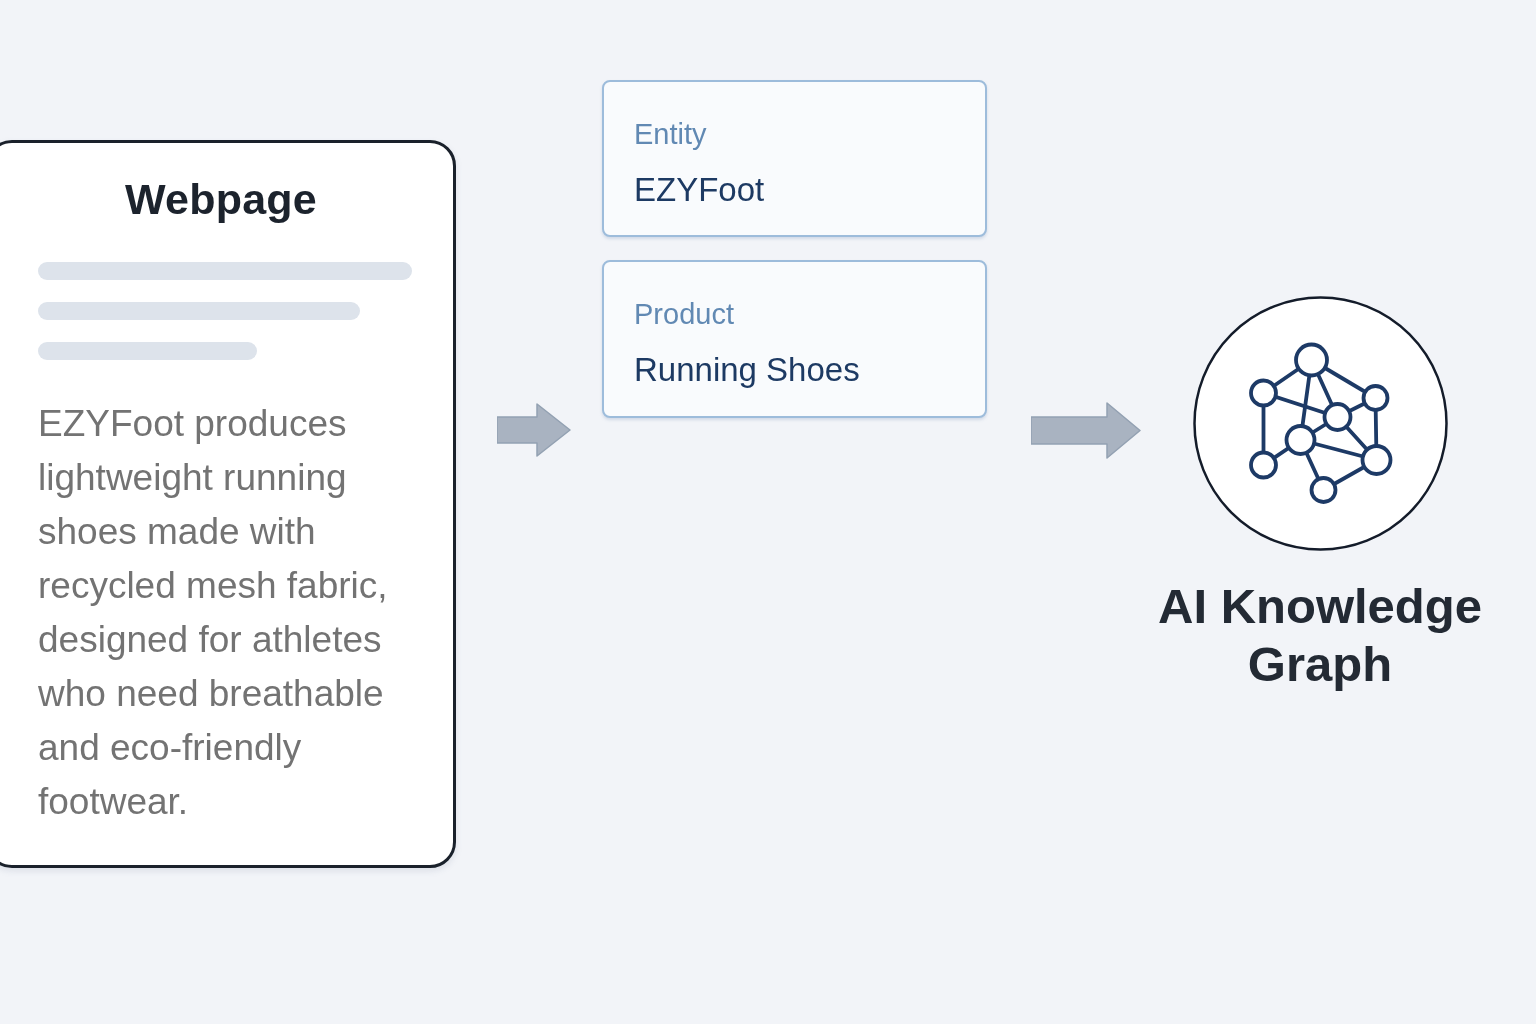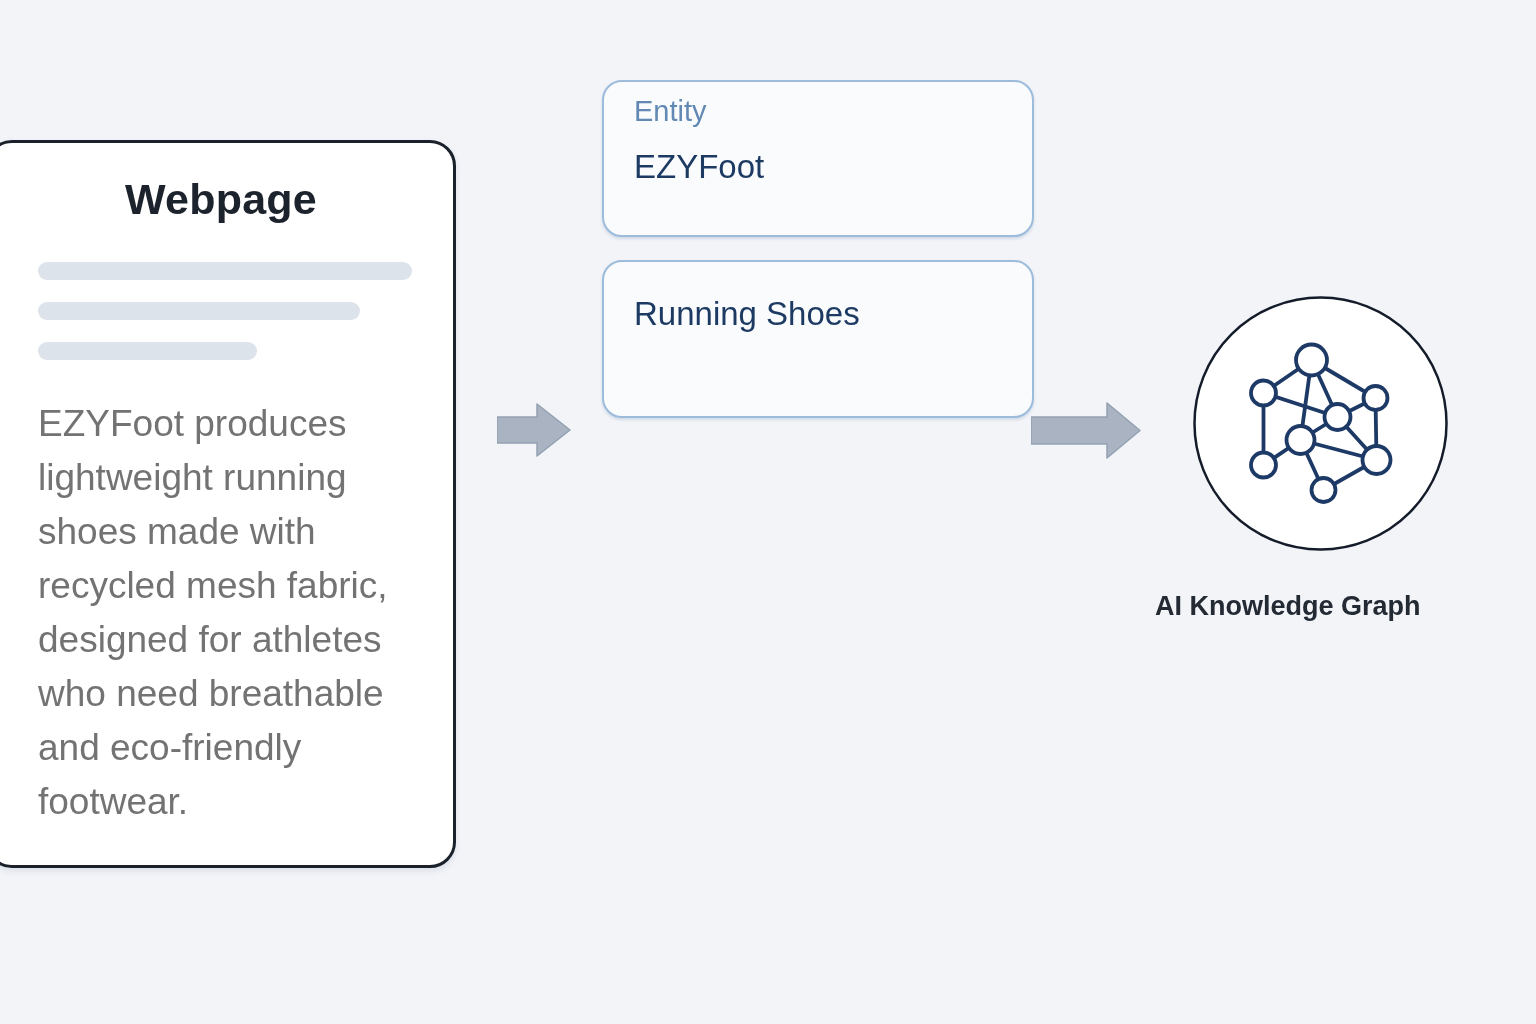--- a/index.html
+++ b/index.html
@@ -53,25 +53,25 @@
     font-size: 37px;
     line-height: 54px;
     font-weight: 400;
     color: #737373;
   }
 
   
   .mid-card {
     position: absolute;
     left: 602px;
-    width: 432px;
+    width: 385px;
     background: #f9fbfd;
     border: 2px solid #9dbcdb;
-    border-radius: 20px;
-    padding: 13px 30px;
+    border-radius: 8px;
+    padding: 36px 30px;
     box-shadow: 0 2px 3px rgba(150,170,200,0.35);
   }
   .card-entity   { top: 80px;  height: 157px; }
   .card-product  { top: 260px; height: 158px; }
   .card-material { top: 443px; height: 202px; }
   .card-features { top: 669px; height: 261px; }
 
   .card-label {
     font-size: 29px;
     font-weight: 500;
@@ -91,21 +91,22 @@
   .arrow { position: absolute; }
   .arrow-1 { left: 497px; top: 403px; }
   .arrow-2 { left: 1031px; top: 402px; }
 
   
   .kg-icon { position: absolute; left: 1192px; top: 295px; }
   .kg-label {
     position: absolute;
     left: 1155px; top: 577px;
     width: 330px;
-    font-size: 27px;
+    text-align: center;
+    font-size: 49px;
     font-weight: 600;
     line-height: 58px;
     color: #232a34;
   }
 </style>
 </head>
 <body>
 
 <div class="canvas">
 
@@ -122,20 +123,21 @@
   <svg class="arrow arrow-1" width="74" height="54" viewBox="0 0 74 54">
     <polygon points="0,14 40,14 40,1 73,27 40,53 40,40 0,40" fill="#a9b3c1" stroke="#93a1b2" stroke-width="1.5" stroke-linejoin="round"></polygon>
   </svg>
 
   <section class="mid-card card-entity">
     <div class="card-label">Entity</div>
     <div class="card-value">EZYFoot</div>
   </section>
 
   <section class="mid-card card-product">
+    <div class="card-label">Product</div>
     <div class="card-value">Running Shoes</div>
   </section>
 
 
 
   <svg class="arrow arrow-2" width="110" height="57" viewBox="0 0 110 57">
     <polygon points="0,15 76,15 76,1 109,28.5 76,56 76,42 0,42" fill="#a9b3c1" stroke="#93a1b2" stroke-width="1.5" stroke-linejoin="round"></polygon>
   </svg>
 
   <svg class="kg-icon" width="257" height="257" viewBox="0 0 257 257">

